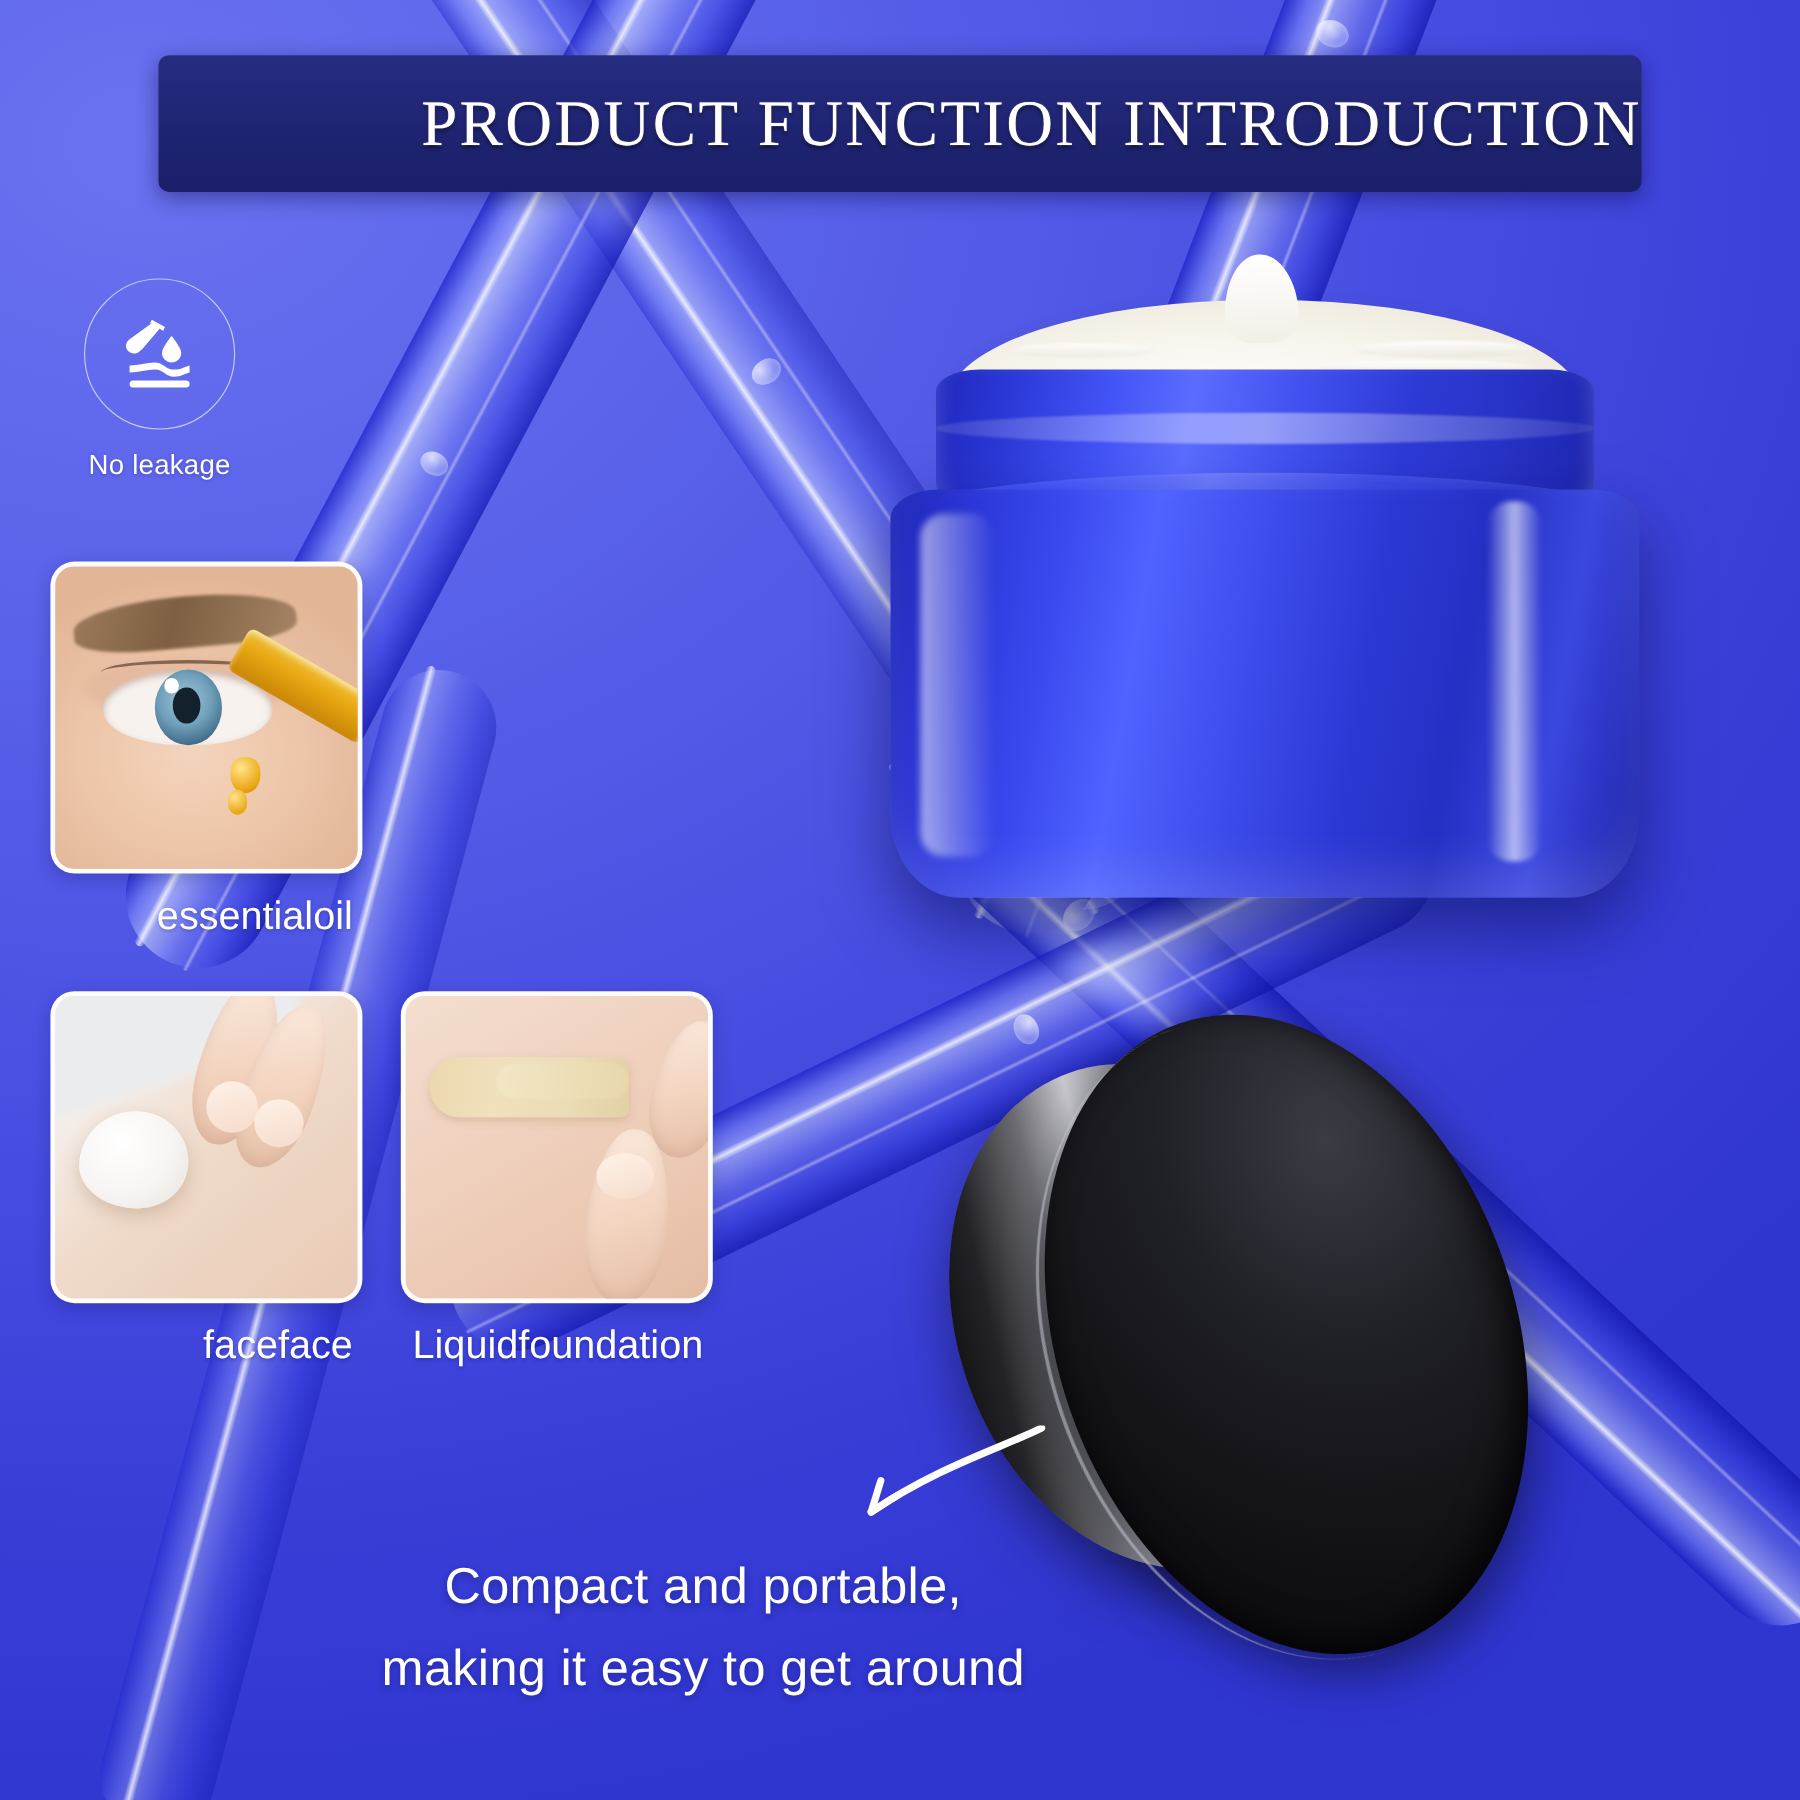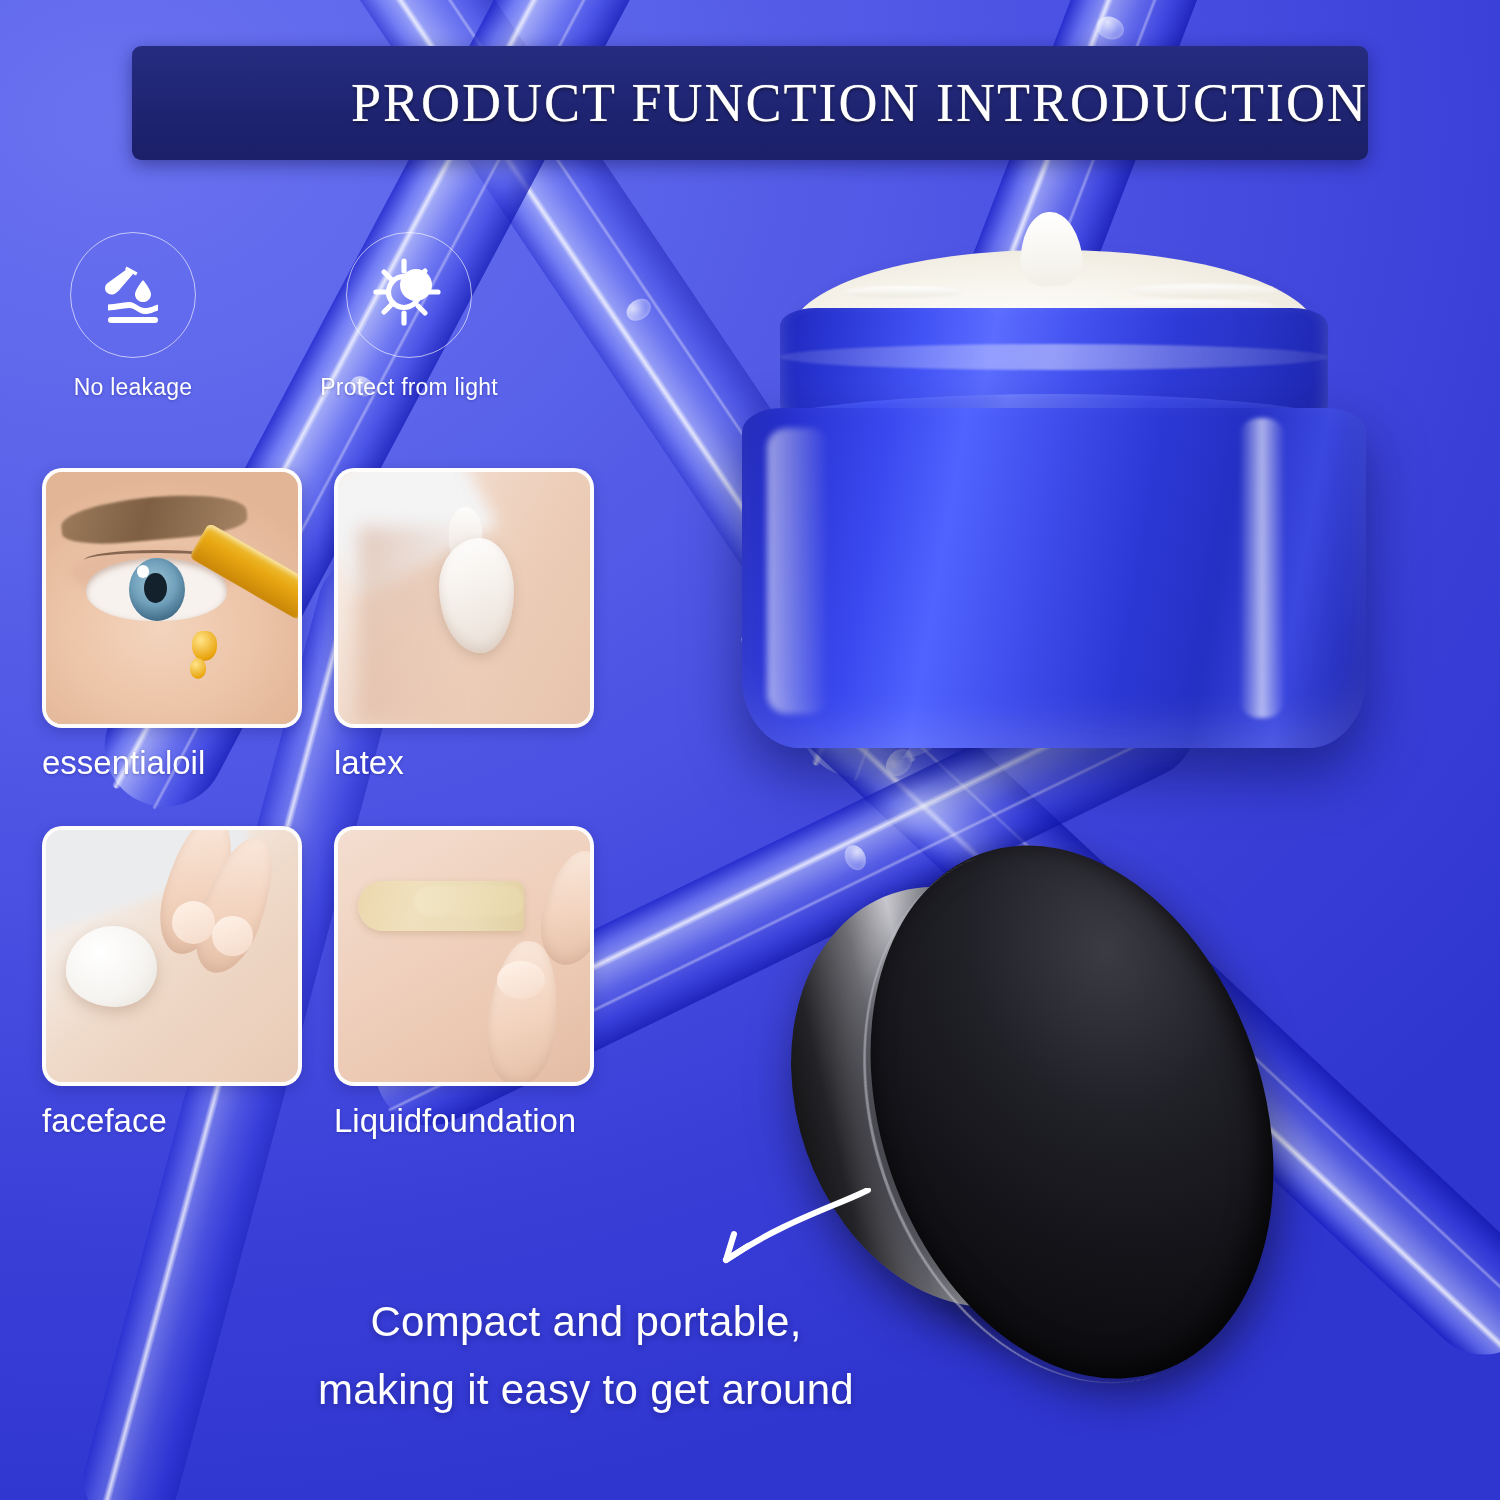--- a/index.html
+++ b/index.html
@@ -114,21 +114,21 @@
   .cell{width:260px;}
   .thumb{
     width:252px;height:252px;border-radius:20px;
     border:4px solid rgba(255,255,255,.92);
     overflow:hidden;position:relative;
     box-shadow:0 4px 14px rgba(20,24,110,.28);
     background:#efe3da;
   }
   .clabel{
     margin-top:16px;color:#fff;font-size:33px;line-height:1.16;
-    text-align:left;width:252px;
+    text-align:right;width:252px;
     text-shadow:0 1px 3px rgba(20,24,110,.35);
   }
   .row2{margin-top:44px;}
 
   
   .art{position:absolute;inset:0;}
   
   .eye-bg{position:absolute;inset:0;
     background:
       radial-gradient(70% 60% at 45% 62%, #f3d4bd 0%, #eec7ab 45%, #e2b596 100%),
@@ -356,39 +356,20 @@
             <path d="M12 46.5 C20 46.5 26 44 33 44 C40 44 42 50 49 50
                      C55 50 58 47.5 62 46.5 L62 52.5 C58 53.5 55 56 49 56
                      C42 56 40 50 33 50 C26 50 20 52.5 12 52.5 Z"></path>
             <rect x="12" y="59" width="50" height="6" rx="3"></rect>
           </g>
         </svg>
       </div>
       <div class="flabel">No leakage</div>
     </div>
 
-    <div class="feature">
-      <div class="fcircle">
-        <svg width="78" height="78" viewBox="0 0 78 78">
-          <g stroke="#ffffff" stroke-width="5.2" stroke-linecap="round" fill="none">
-            <line x1="34" y1="5" x2="34" y2="15"></line>
-            <line x1="34" y1="57" x2="34" y2="67"></line>
-            <line x1="6" y1="36" x2="16" y2="36"></line>
-            <line x1="58" y1="36" x2="68" y2="36"></line>
-            <line x1="14" y1="16" x2="21" y2="23"></line>
-            <line x1="48" y1="50" x2="55" y2="57"></line>
-            <line x1="14" y1="56" x2="21" y2="49"></line>
-            <line x1="48" y1="22" x2="55" y2="15"></line>
-          </g>
-          <circle cx="34" cy="36" r="15.5" fill="none" stroke="#ffffff" stroke-width="5.2"></circle>
-          <circle cx="46" cy="29" r="16" fill="#ffffff"></circle>
-        </svg>
-      </div>
-      <div class="flabel">Protect from light</div>
-    </div>
 
   </div>
 
   <div id="grid">
 
     <div class="grow">
       <div class="cell">
         <div class="thumb">
           <div class="art">
             <div class="eye-bg"></div>
@@ -400,32 +381,20 @@
             <div class="pupil"></div>
             <div class="glint"></div>
             <div class="dropper"></div>
             <div class="droptip"></div>
             <div class="drop2"></div>
           </div>
         </div>
         <div class="clabel"><span>essential</span><span>oil</span></div>
       </div>
 
-      <div class="cell">
-        <div class="thumb">
-          <div class="art">
-            <div class="skin-a"></div>
-            <div class="skin-white"></div>
-            <div class="neckshade"></div>
-            <div class="blob-tail"></div>
-            <div class="blob-latex"></div>
-          </div>
-        </div>
-        <div class="clabel">latex</div>
-      </div>
     </div>
 
     <div class="grow row2">
       <div class="cell">
         <div class="thumb">
           <div class="art">
             <div class="skin-b"></div>
             <div class="bg-white-b"></div>
             <div class="finger f1"></div>
             <div class="finger f2"></div>

